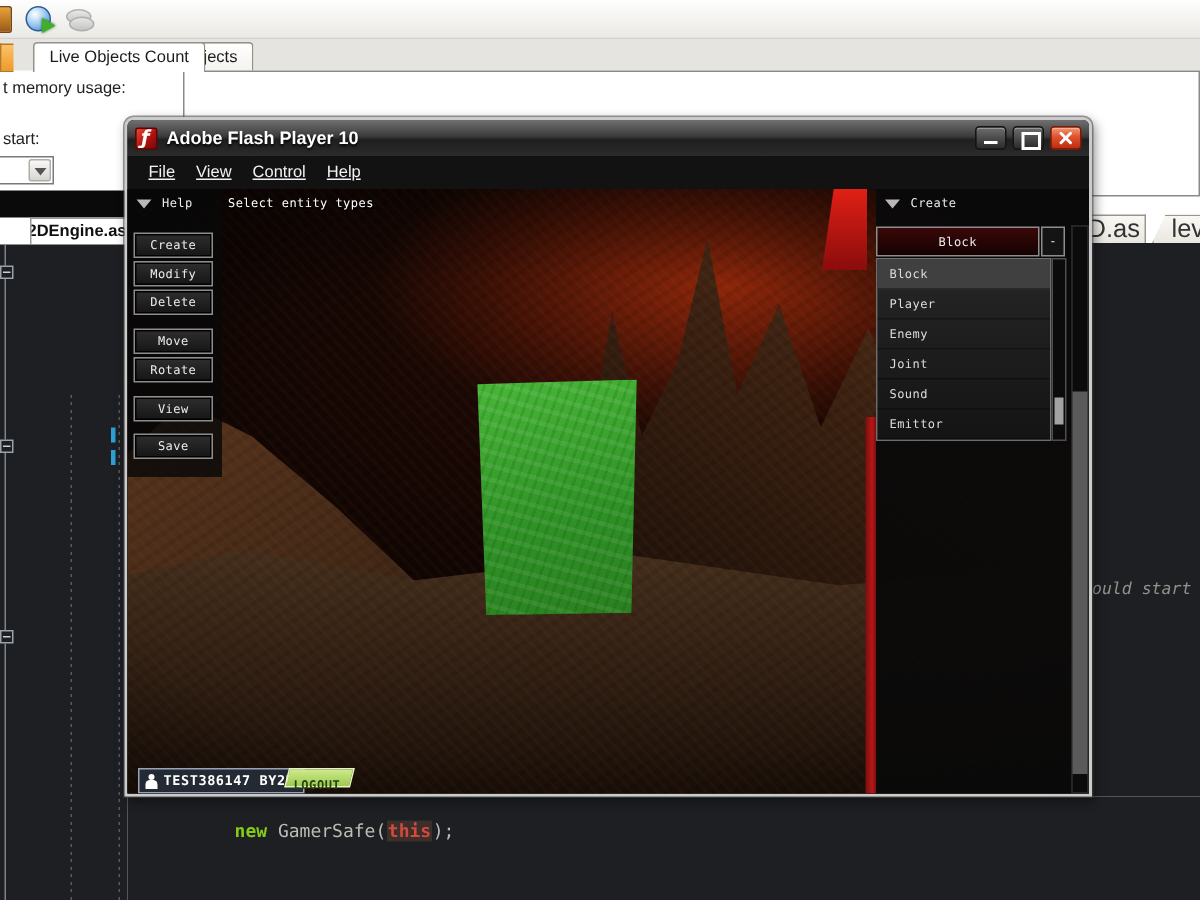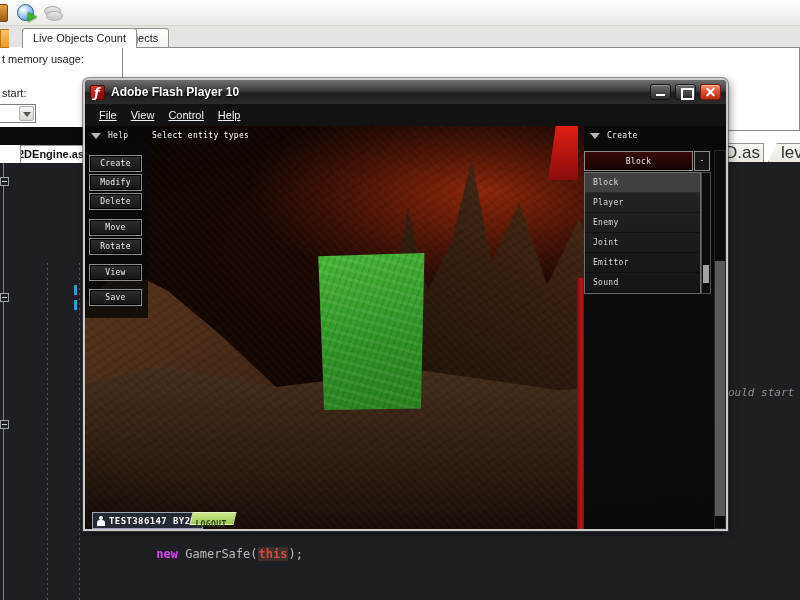--- a/index.html
+++ b/index.html
@@ -51,21 +51,21 @@
 
   .editor { background:#1d1f23; position:absolute;text-align:right; }
   .editor-left { left:0; top:163px; width:85px; height:437px; }
   .fold-line { position:absolute; left:3px; top:0; width:1px; height:100%; background:#7c838c; }
   .fold-box { position:absolute; left:0; width:9px; height:9px; background:#1d1f23;
     border:1px solid #9aa2ac; }
   .fold-box::after { content:""; position:absolute; left:1px; top:3px; width:5px; height:1px; background:#c9d0d8; }
   .code { font-family:"DejaVu Sans Mono",monospace; font-size:12px; color:#b9beb5; white-space:pre; }
   .code-left { position:absolute; left:40px; top:9px; line-height:14px; }
   .cm { color:#a9b2ab; } .tagred { color:#d24a3e; font-weight:bold; }
-  .kw { color:#d946ef; font-weight:bold; }
+  .kw { color:#84cc16; font-weight:bold; }
   .brace { color:#d4d4d4; }
   .tick { position:absolute; left:74px; width:3px; height:10px; background:#2b9fd4; }
   .guide { position:absolute; top:100px; bottom:0; width:1px;
     background:repeating-linear-gradient(#545963 0 2px,transparent 2px 5px); }
 
   .right-tabs { position:absolute; left:726px; top:143px; width:74px; height:19px; z-index:5; }
   .right-tab { position:absolute; top:0; height:19px; line-height:18px; font-size:17px; color:#333;
     background:linear-gradient(#faf8f4,#eae7e0); border:1px solid #9a958c; border-bottom:none; padding:0 6px;text-align:right; }
   .right-tab.r1 { left:-8px; width:46px; }
   .right-tab.r2 { left:42px; width:40px; clip-path:polygon(9px 0,100% 0,100% 100%,0 100%); padding-left:12px; }
@@ -291,22 +291,22 @@
         <span class="tri-down"></span>
         <span class="px">Create</span>
       </div>
       <div class="entity-select px">Block</div>
       <div class="entity-collapse px">-</div>
       <div class="entity-list">
         <div class="entity-item selected px">Block</div>
         <div class="entity-item px">Player</div>
         <div class="entity-item px">Enemy</div>
         <div class="entity-item px">Joint</div>
+        <div class="entity-item px">Sound</div>
         <div class="entity-item px">Emittor</div>
-        <div class="entity-item px">Sound</div>
       </div>
       <div class="list-scrollbar">
         <div class="list-thumb"></div>
       </div>
       <div class="stage-scrollbar">
         <div class="stage-thumb"></div>
         <div class="stage-scroll-end"></div>
       </div>
 
       <div class="session-badge">

